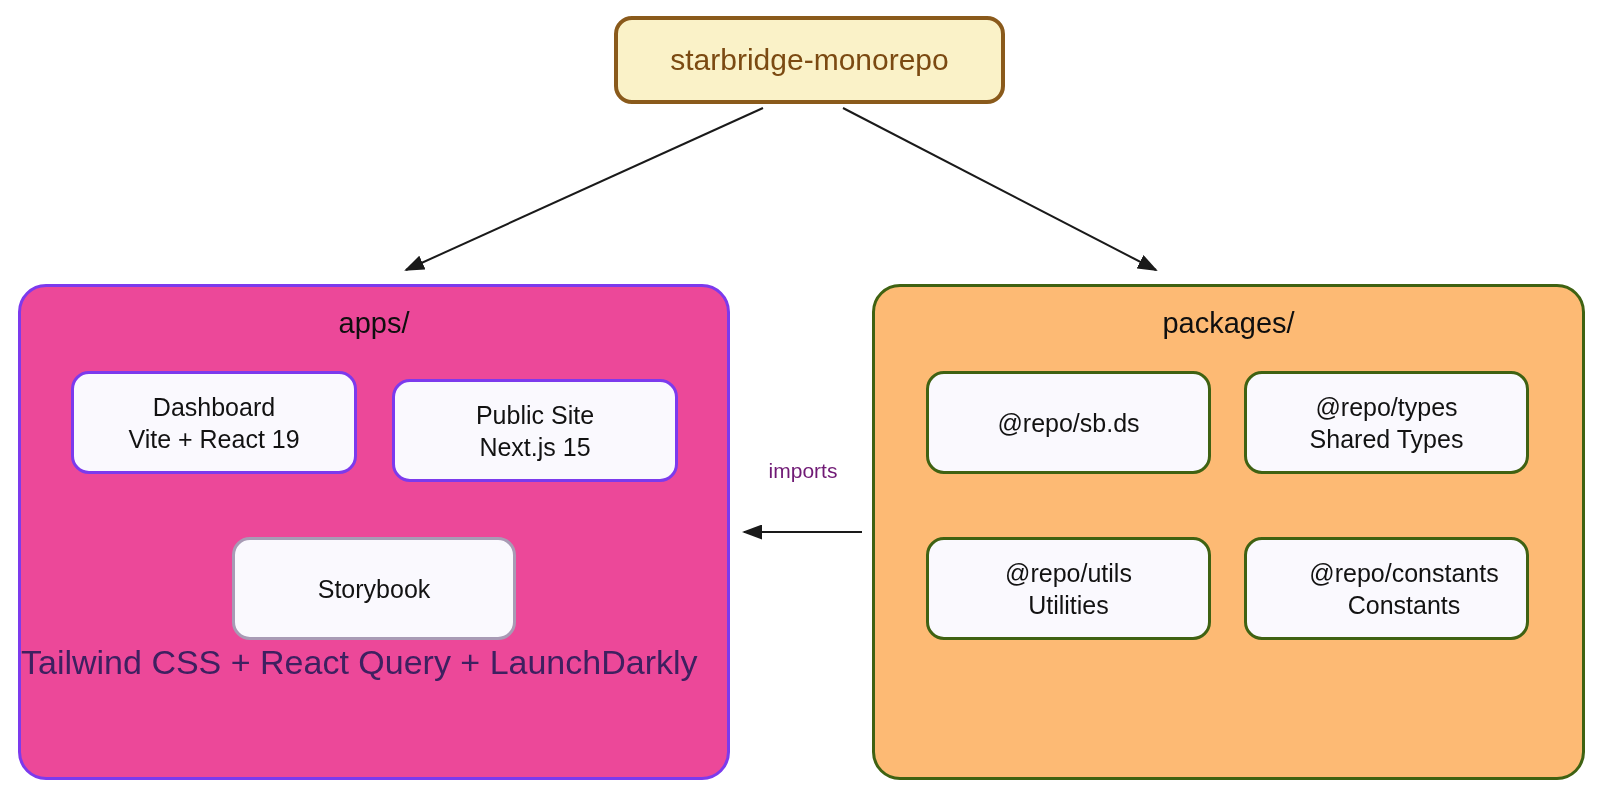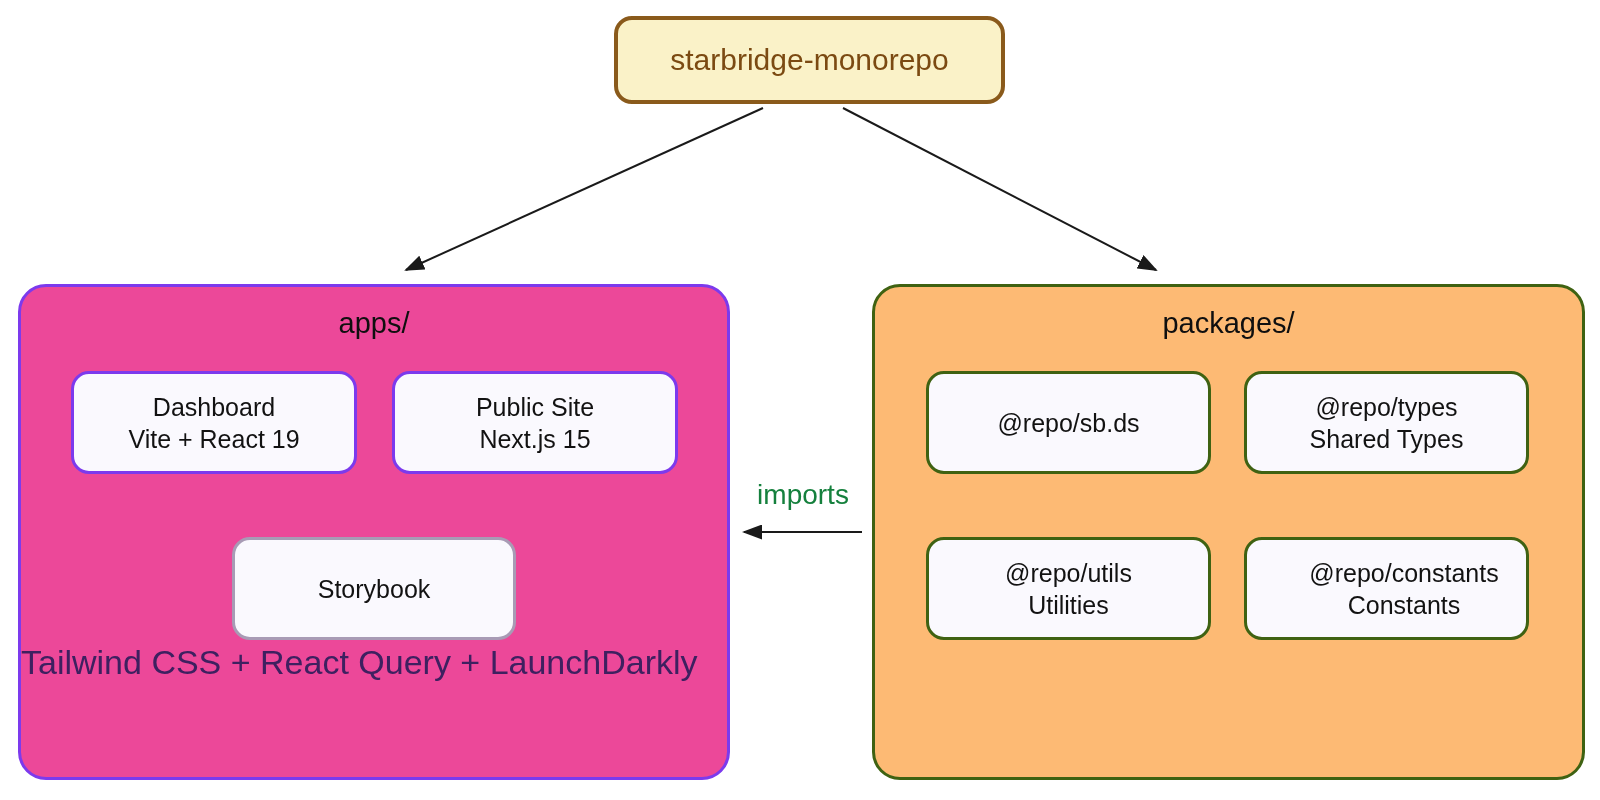--- a/index.html
+++ b/index.html
@@ -35,35 +35,35 @@
     background:#faf9fe;
     display:flex;flex-direction:column;align-items:center;justify-content:center;
     font-size:25px;line-height:32px;color:#121212;text-align:center;
   }
   .node span:empty{display:none;}
   .apps-box .node{border:3px solid #7c3aed;}
   .pkgs-box .node{border:3px solid #3f6212;}
   .apps-box .node.storybook{border:3px solid #a89bb5;}
 
   .n-dashboard{left:50px;top:84px;}
-  .n-public{left:371px;top:84px;}
+  .n-public{left:371px;top:92px;}
   .n-storybook{left:211px;top:250px;width:284px;}
   .n-sbds{left:51px;top:84px;width:285px;}
   .n-types{left:369px;top:84px;width:285px;}
   .n-utils{left:51px;top:250px;width:285px;}
   .n-constants{left:369px;top:250px;width:285px;padding-left:35px;}
 
   .apps-footnote{
     position:absolute;left:0;top:356px;width:100%;text-align:left;
     font-size:34px;color:#3e2060;
   }
 
   .edge-label{
-    left:803px;top:479px;transform:translateX(-50%);
-    font-size:28px;color:#15803d;white-space:nowrap;
+    left:803px;top:459px;transform:translateX(-50%);
+    font-size:21px;color:#701a75;white-space:nowrap;
   }
 
   svg.edges{position:absolute;left:0;top:0;width:1600px;height:800px;pointer-events:none;}
 </style>
 </head>
 <body>
 
 <div class="canvas">
 
   <div class="abs root-node">

